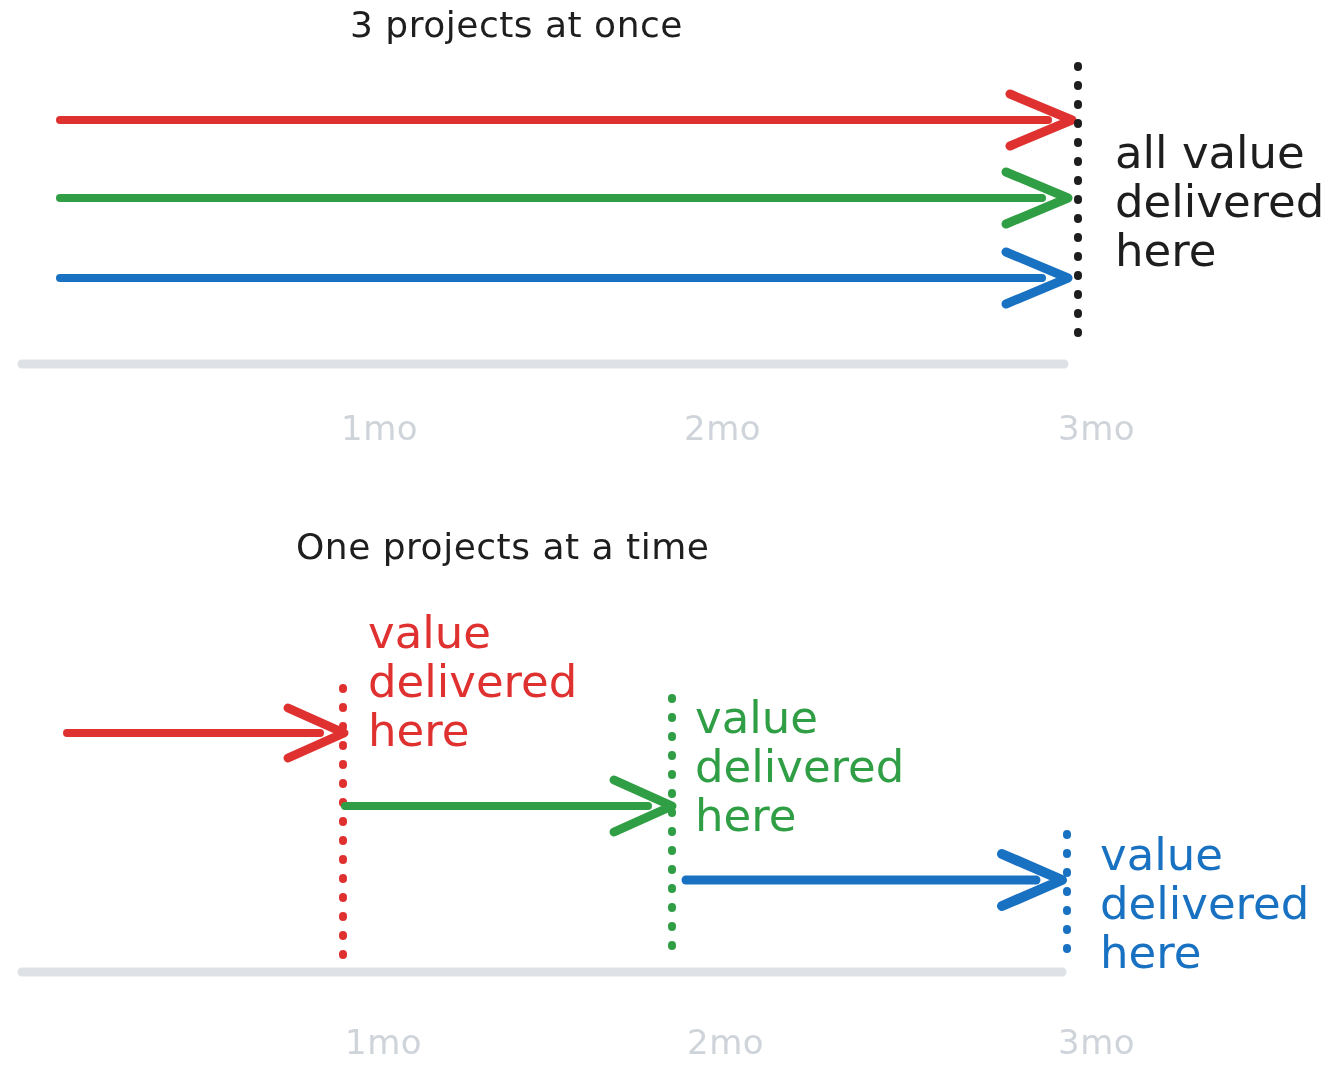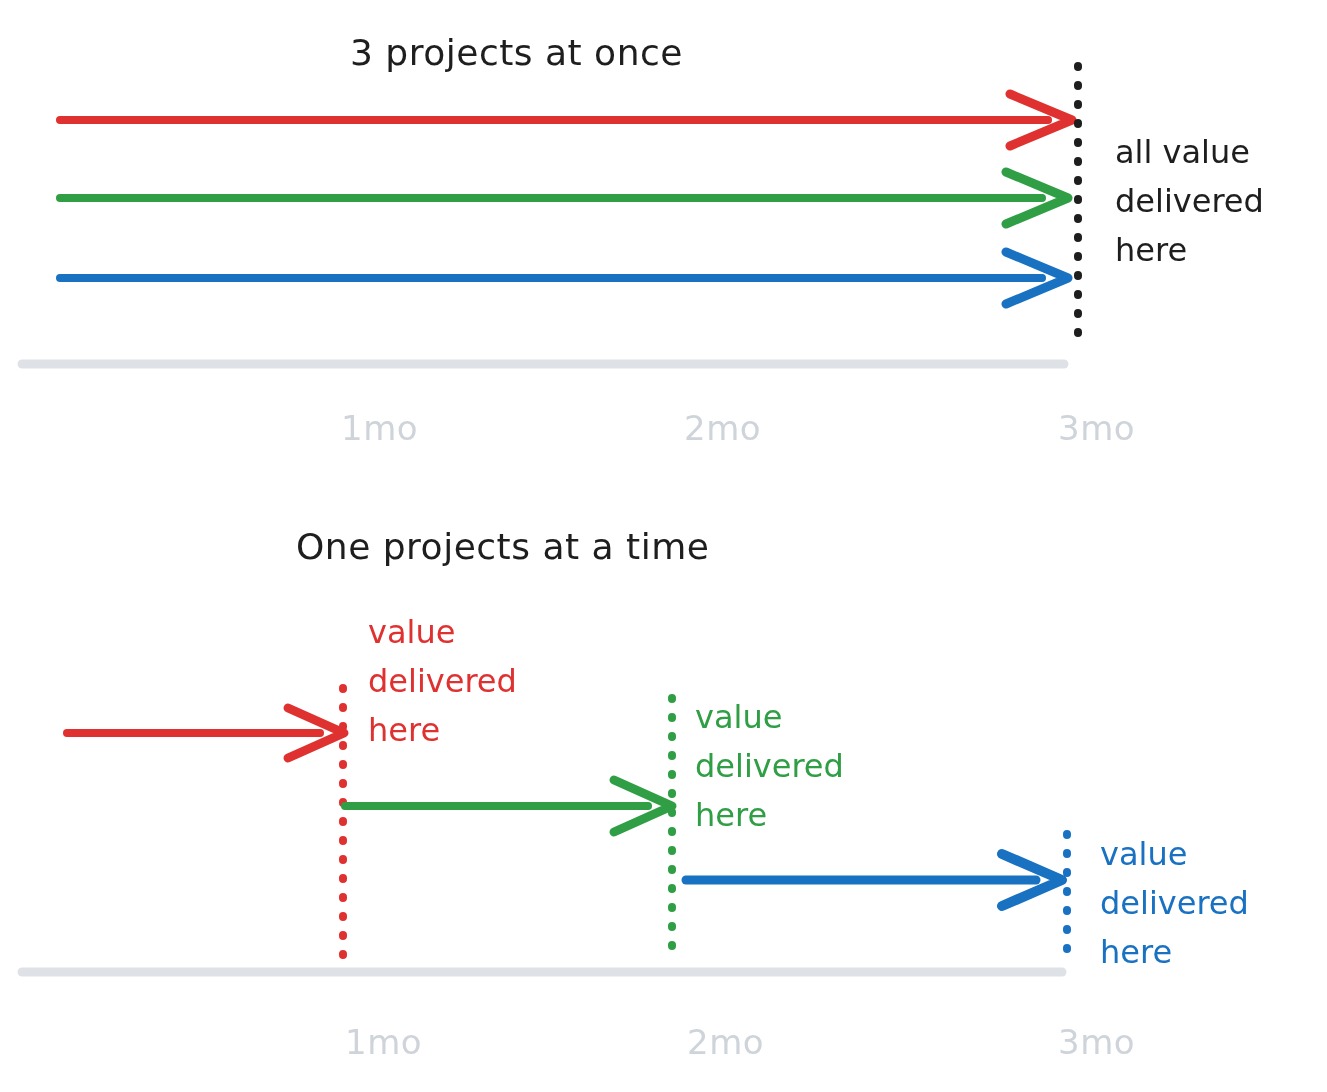--- a/index.html
+++ b/index.html
@@ -25,21 +25,21 @@
   .txt {
     position: absolute;
     white-space: nowrap;
     letter-spacing: 0.5px;
   }
   .title {
     font-size: 36px;
     color: var(--black, #1e1e1e);
   }
   .annotation {
-    font-size: 32px;
+    font-size: 45px;
     line-height: 49px;
   }
   .annotation div { white-space: nowrap; }
   .ann-black { color: var(--black, #1e1e1e); }
   .ann-red   { color: var(--red, #e03131); }
   .ann-green { color: var(--green, #2f9e44); }
   .ann-blue  { color: var(--blue, #1971c2); }
   .axis-label {
     font-size: 34px;
     color: var(--gray_label, #ced4da);
@@ -89,21 +89,21 @@
     <g stroke-width="9" stroke-linecap="round" stroke-linejoin="round" stroke="#1971c2">
       <line x1="686" y1="880" x2="1036" y2="880"></line>
       <polyline points="1002,854 1062,880 1002,906" stroke-width="10"></polyline>
     </g>
 
     <line x1="1067" y1="834" x2="1067" y2="964" stroke-width="8" stroke-linecap="round" stroke-dasharray="1 18" stroke="#1971c2"></line>
 
     <line x1="22" y1="972" x2="1062" y2="972" stroke-width="9" stroke-linecap="round" stroke="#dee2e6"></line>
   </svg>
 
-  <div class="txt title" style="left:350px; top:32px;">3 projects at once</div>
+  <div class="txt title" style="left:350px; top:4px;">3 projects at once</div>
 
   <div class="annotation ann-black" style="position:absolute; left:1115px; top:128px;">
     <div>all value</div>
     <div>delivered</div>
     <div>here</div>
   </div>
 
   <div class="txt axis-label" style="left:301px; top:408px;">1mo</div>
   <div class="txt axis-label" style="left:644px; top:408px;">2mo</div>
   <div class="txt axis-label" style="left:1018px; top:408px;">3mo</div>

